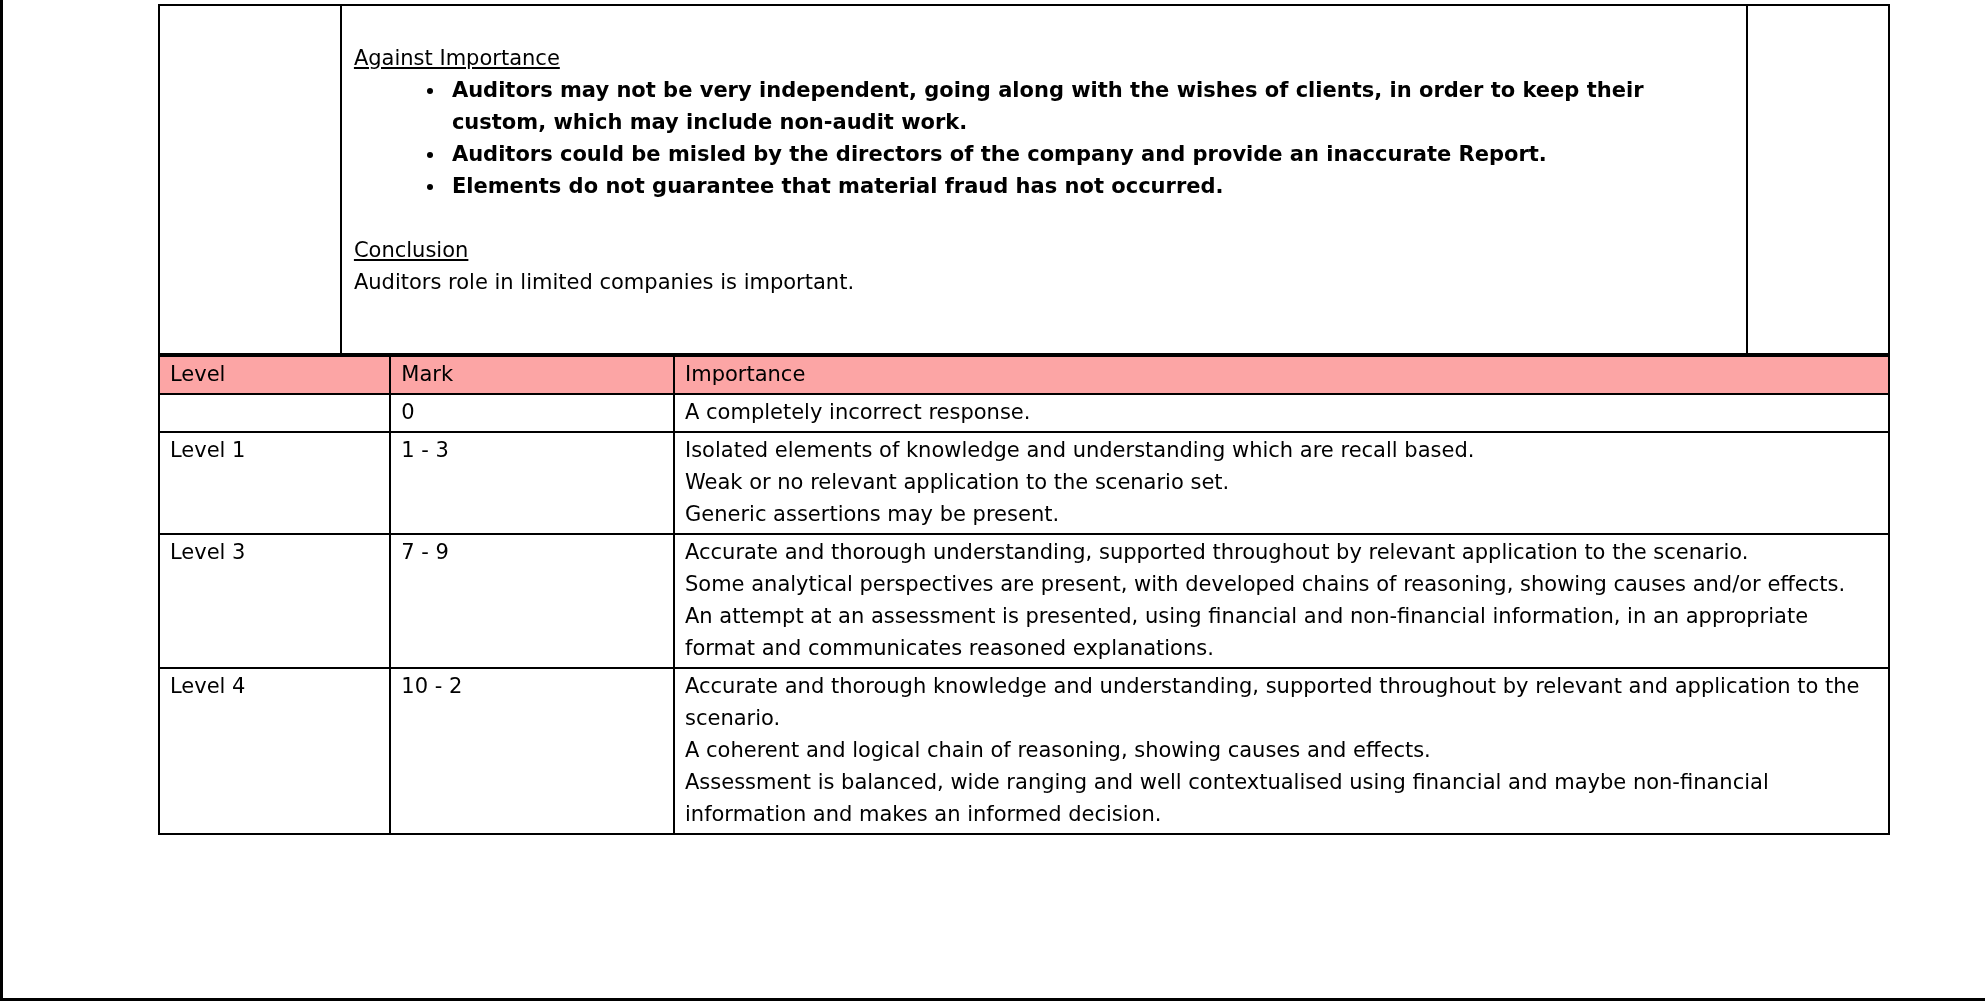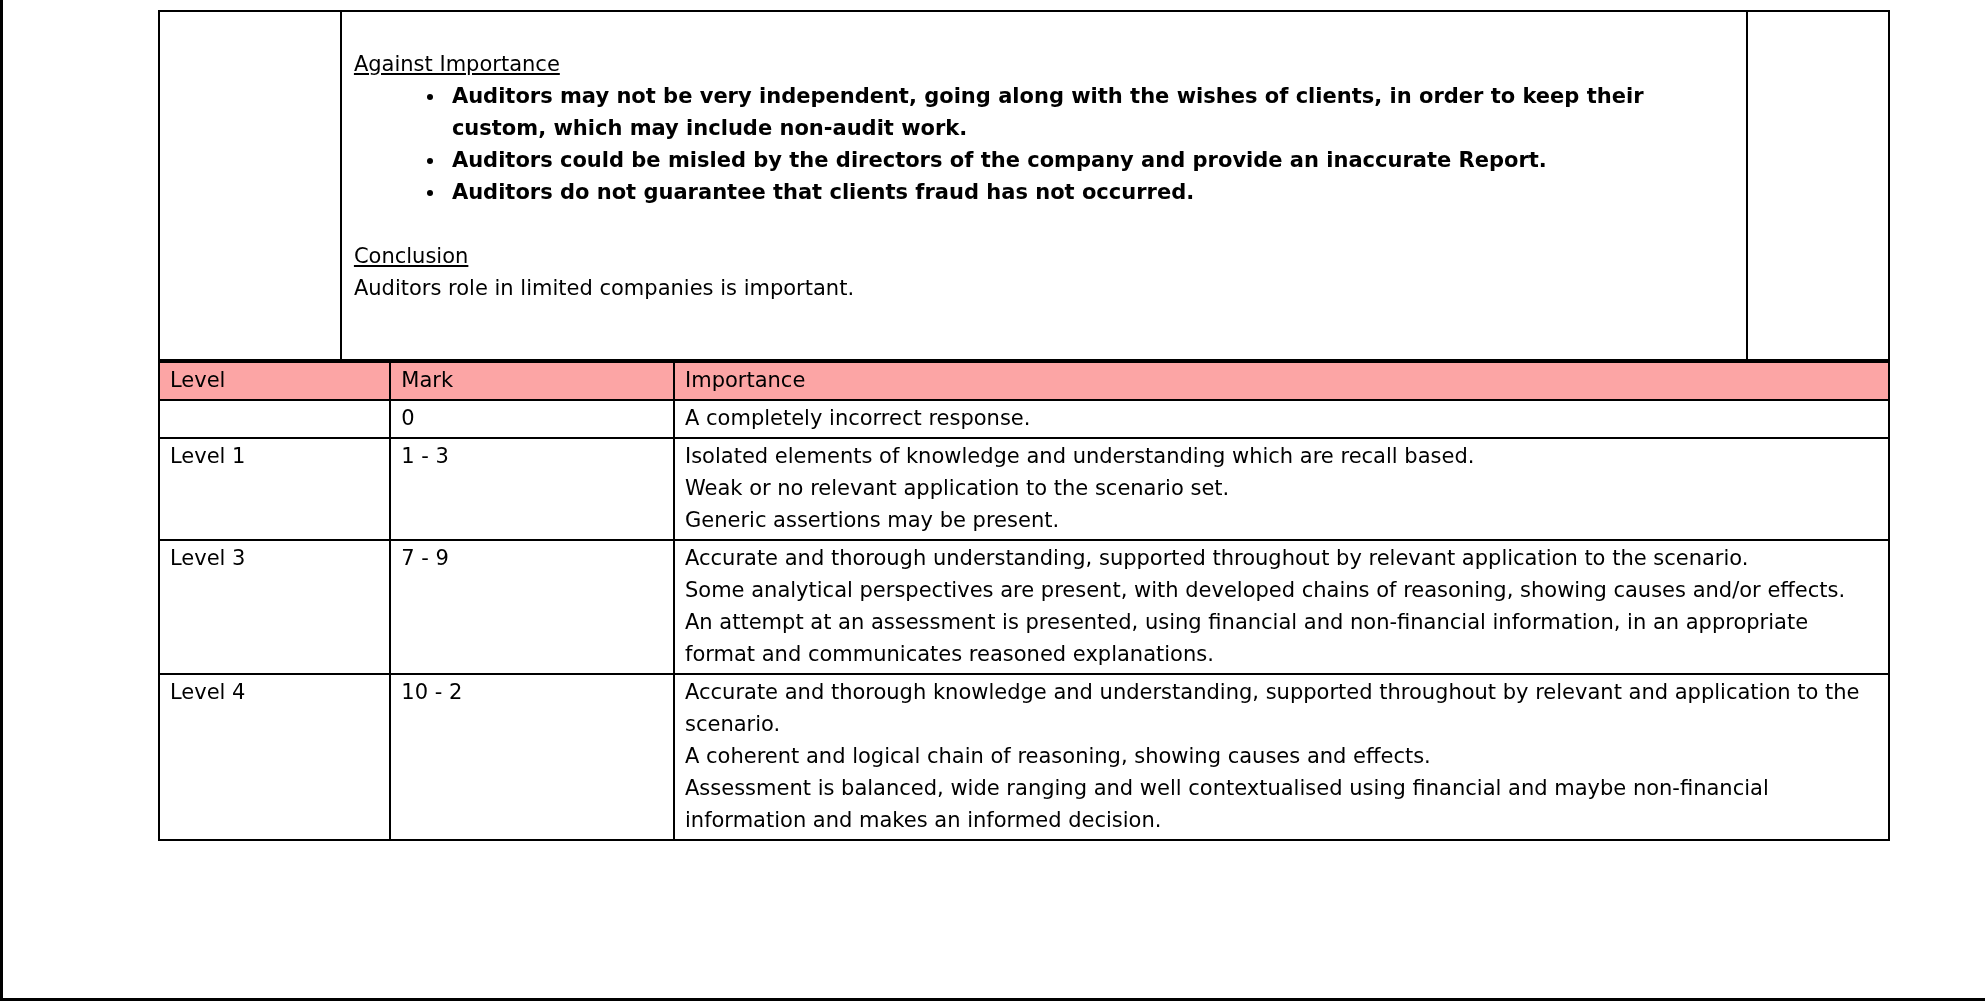--- a/index.html
+++ b/index.html
@@ -14,21 +14,21 @@
 
   .page-frame {
     position: absolute; inset: 0;
     border-left: 3px solid #000;
     border-bottom: 3px solid #000;
     pointer-events: none;
   }
 
   .content {
     position: absolute;
-    left: 158px; top: 10px;
+    left: 158px; top: 4px;
     width: 1732px;
     font-size: 21px;
     line-height: 32px;
   }
 
   
   .upper {
     display: flex;
     border: 2px solid #000;
     height: 351px;
@@ -74,21 +74,21 @@
 
 <div class="content">
 
   <div class="upper">
     <div class="col-left"></div>
     <div class="col-main">
       <div class="heading">Against Importance</div>
       <ul class="bullets">
         <li>Auditors may not be very independent, going along with the wishes of clients, in order to keep their custom, which may include non-audit work.</li>
         <li>Auditors could be misled by the directors of the company and provide an inaccurate Report.</li>
-        <li>Auditors do not guarantee that clients fraud has not occurred.</li>
+        <li>Elements do not guarantee that material fraud has not occurred.</li>
       </ul>
       <div class="conclusion-heading">Conclusion</div>
       <div>Auditors role in limited companies is important.</div>
     </div>
     <div class="col-right"></div>
   </div>
 
   <table class="levels">
     <colgroup>
       <col class="c-level">

